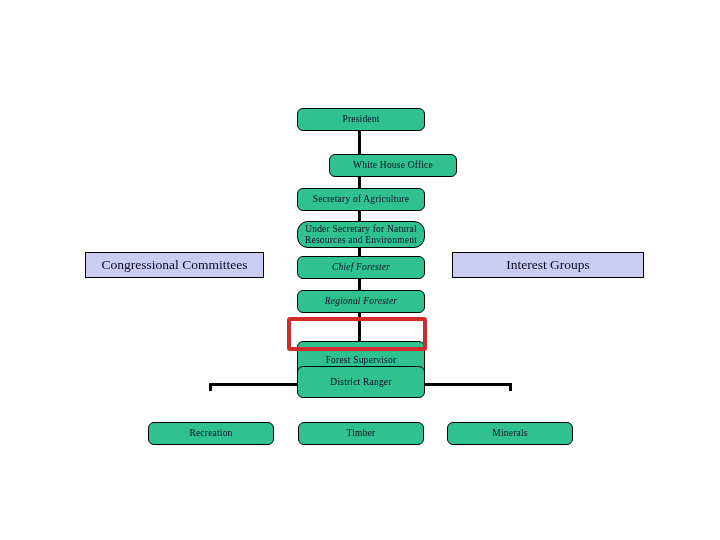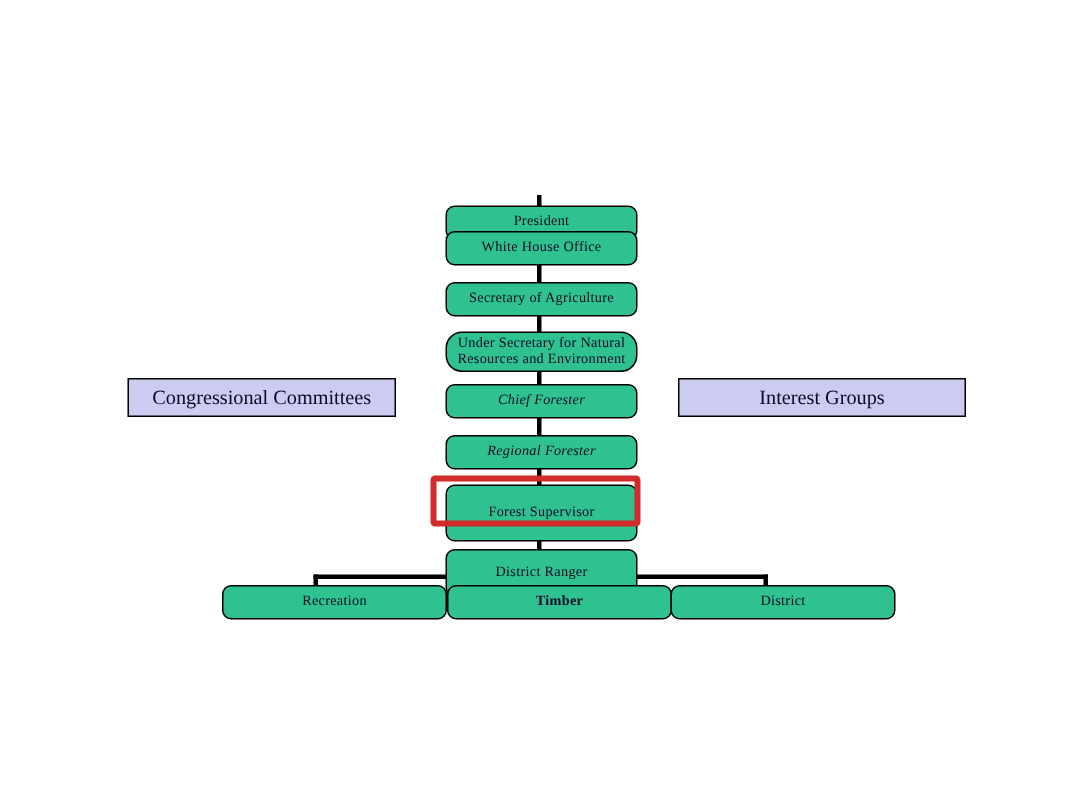--- a/index.html
+++ b/index.html
@@ -14,21 +14,21 @@
     position:absolute;left:297px;width:128px;height:23px;z-index:1;
     background:var(--node-fill,#2fc18f);
     border:1px solid var(--node-border,#000);
     border-radius:6px;
     display:flex;align-items:center;justify-content:center;text-align:center;
     font-size:9.5px;line-height:1.15;letter-spacing:0.2px;
     color:var(--text,#0a0a23);
     box-sizing:border-box;padding:0 4px;
   }
   .node.tall{height:27px;}
-  .leaf{left:auto;width:150px;height:23px;}
+  .leaf{left:auto;width:126px;height:23px;margin-top:32px;}
   
   .side{
     position:absolute;z-index:1;
     background:var(--side-fill,#ccccf2);
     border:1px solid var(--side-border,#000);
     display:flex;align-items:center;justify-content:center;text-align:center;
     font-size:13.5px;color:var(--text,#0a0a23);
     box-sizing:border-box;
   }
   
@@ -42,31 +42,31 @@
 <body>
 
 <div id="slide">
 
   <div class="spine" style="left:358px;top:130px;width:3px;height:260px;"></div>
 
   <div class="spine" style="left:209px;top:383px;width:303px;height:3px;"></div>
   <div class="spine" style="left:209px;top:383px;width:3px;height:8px;"></div>
   <div class="spine" style="left:509px;top:383px;width:3px;height:8px;"></div>
 
-  <div class="node" style="top:137px;">President</div>
-  <div class="node" style="top:154px;">White House Office</div>
+  <div class="node" style="top:108px;">President</div>
+  <div class="node" style="top:154px;margin-left:32px;">White House Office</div>
   <div class="node" style="top:188px;font-family:Liberation Serif, serif;">Secretary of Agriculture</div>
   <div class="node tall" style="top:221px;border-radius:11px;">Under Secretary for Natural Resources and Environment</div>
   <div class="node" style="top:256px;font-style:italic;">Chief Forester</div>
   <div class="node" style="top:290px;font-style:italic;">Regional Forester</div>
-  <div class="node" style="top:323px;height:38px;">Forest Supervisor</div>
+  <div class="node" style="top:341px;height:38px;">Forest Supervisor</div>
   <div class="node" style="top:366px;height:32px;text-align:right;">District Ranger</div>
 
   <div class="highlight"></div>
 
   <div class="side" style="left:452px;top:252px;width:192px;height:26px;">Interest Groups</div>
   <div class="side" style="left:85px;top:252px;width:179px;height:26px;">Congressional Committees</div>
 
   <div class="node leaf" style="left:148px;top:390px;">Recreation</div>
-  <div class="node leaf" style="left:298px;top:390px;font-weight:bold;">Timber</div>
-  <div class="node leaf" style="left:447px;top:390px;">District</div>
+  <div class="node leaf" style="left:298px;top:390px;">Timber</div>
+  <div class="node leaf" style="left:447px;top:390px;">Minerals</div>
 
 </div>
 
 </body></html>

